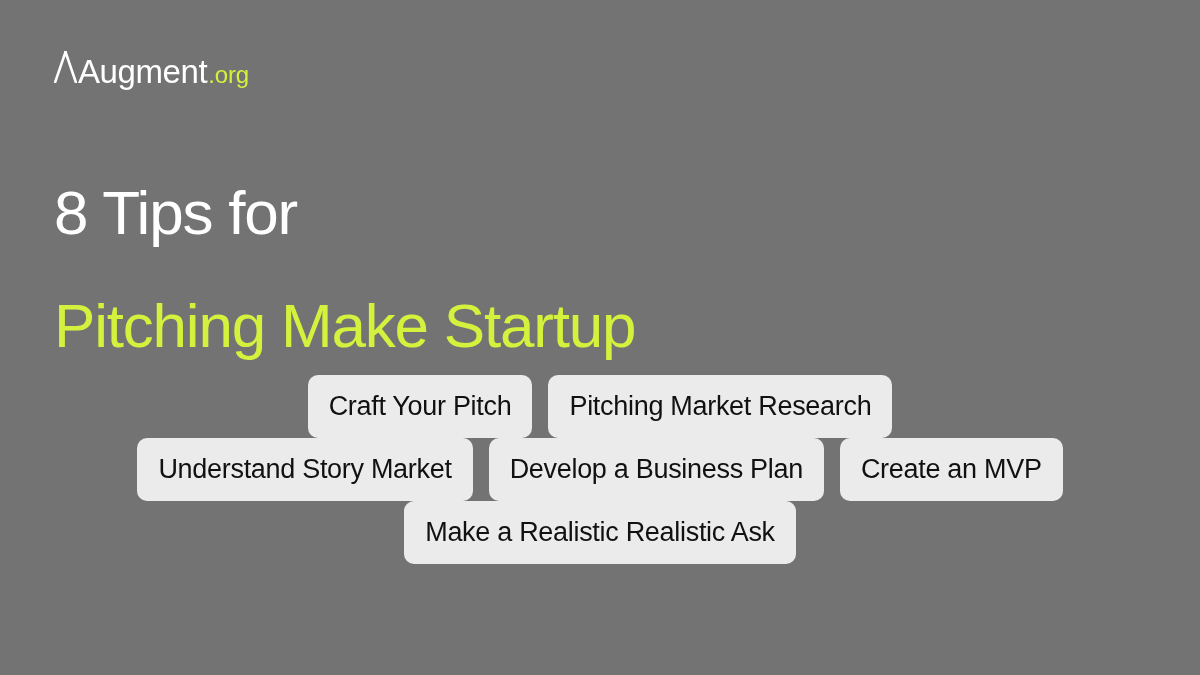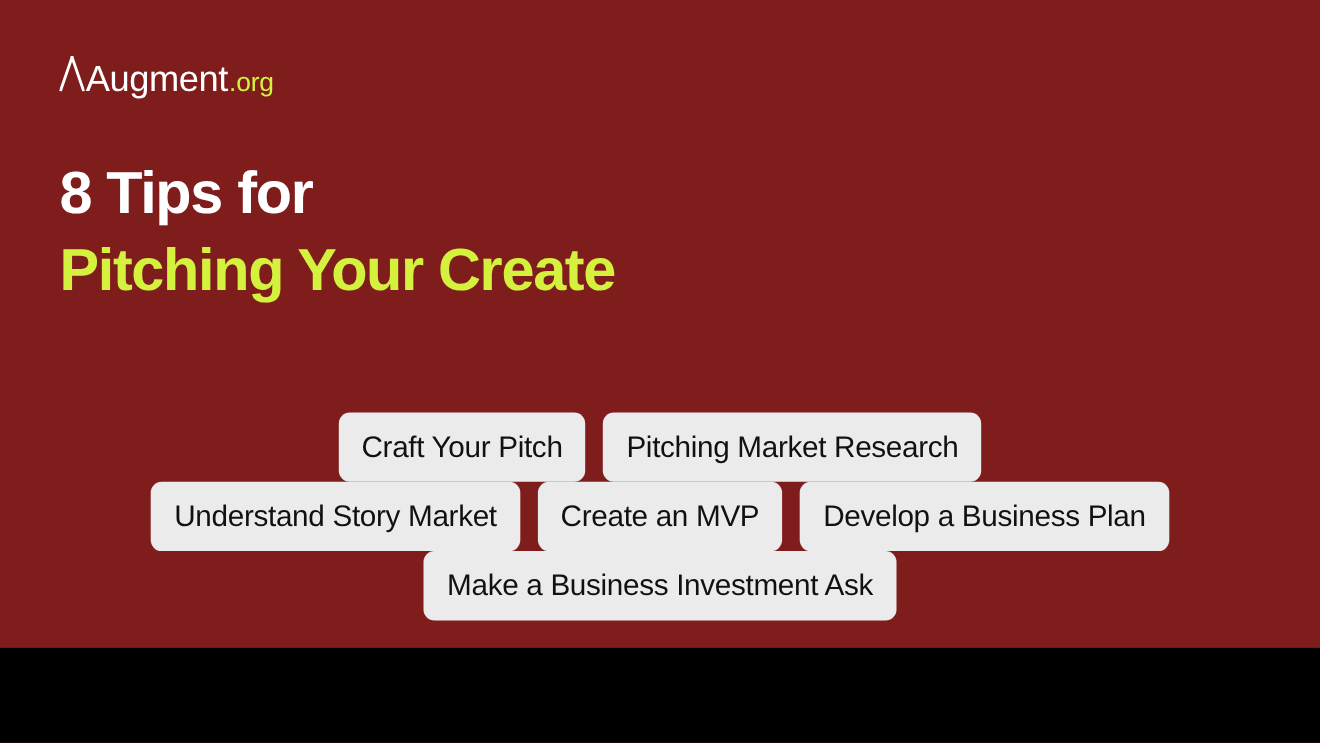--- a/index.html
+++ b/index.html
@@ -11,22 +11,22 @@
     width: 1200px;
     height: 675px;
     overflow: hidden;
     font-family: "Liberation Sans", "DejaVu Sans", sans-serif;
     -webkit-font-smoothing: antialiased;
   }
 
   .slide {
     position: relative;
     width: 1200px;
-    height: 589px;
-    background: #7f1d1d;
+    height: 675px;
+    background: #737373;
     box-sizing: border-box;
   }
 
   
   .logo {
     position: absolute;
     left: 54px;
     top: 51px;
     display: flex;
     align-items: baseline;
@@ -55,24 +55,25 @@
   }
 
   
   .headline {
     position: absolute;
     left: 54px;
     top: 141px;
     line-height: 1.30;
   }
   .headline-line {
-    font-size: 54px;
-    font-weight: 700;
+    font-size: 62px;
+    font-weight: 400;
     letter-spacing: -1.2px;
     white-space: nowrap;
+    margin-top: 32px;
   }
   .headline-line.primary { color: #ffffff; }
 
   
   .pill-area {
     position: absolute;
     left: 54px;
     top: 375px;
     width: 1092px;
     display: flex;
@@ -111,35 +112,35 @@
       <svg width="23" height="32" viewBox="0 0 23 32" aria-hidden="true">
         <path d="M11.5 1 L21.8 31 M11.5 1 L1.2 31" stroke="#ffffff" stroke-width="2.6" fill="none" stroke-linecap="square"></path>
       </svg>
     </span>
     <span class="logo-word">Augment</span>
     <span class="logo-tld" style="color:#d4f23d">.org</span>
   </div>
 
   <div class="headline">
     <div class="headline-line primary">8 Tips for</div>
-    <div class="headline-line" style="color:#d4f23d">Pitching Your Create</div>
+    <div class="headline-line" style="color:#d4f23d">Pitching Make Startup</div>
   </div>
 
   <div class="pill-area">
 
     <div class="pill-row">
       <div class="pill">Craft Your Pitch</div>
       <div class="pill">Pitching Market Research</div>
     </div>
 
     <div class="pill-row">
       <div class="pill">Understand Story Market</div>
+      <div class="pill">Develop a Business Plan</div>
       <div class="pill">Create an MVP</div>
-      <div class="pill">Develop a Business Plan</div>
     </div>
 
     <div class="pill-row">
-      <div class="pill">Make a Business Investment Ask</div>
+      <div class="pill">Make a Realistic Realistic Ask</div>
     </div>
 
   </div>
 
 </div>
 
 </body></html>

